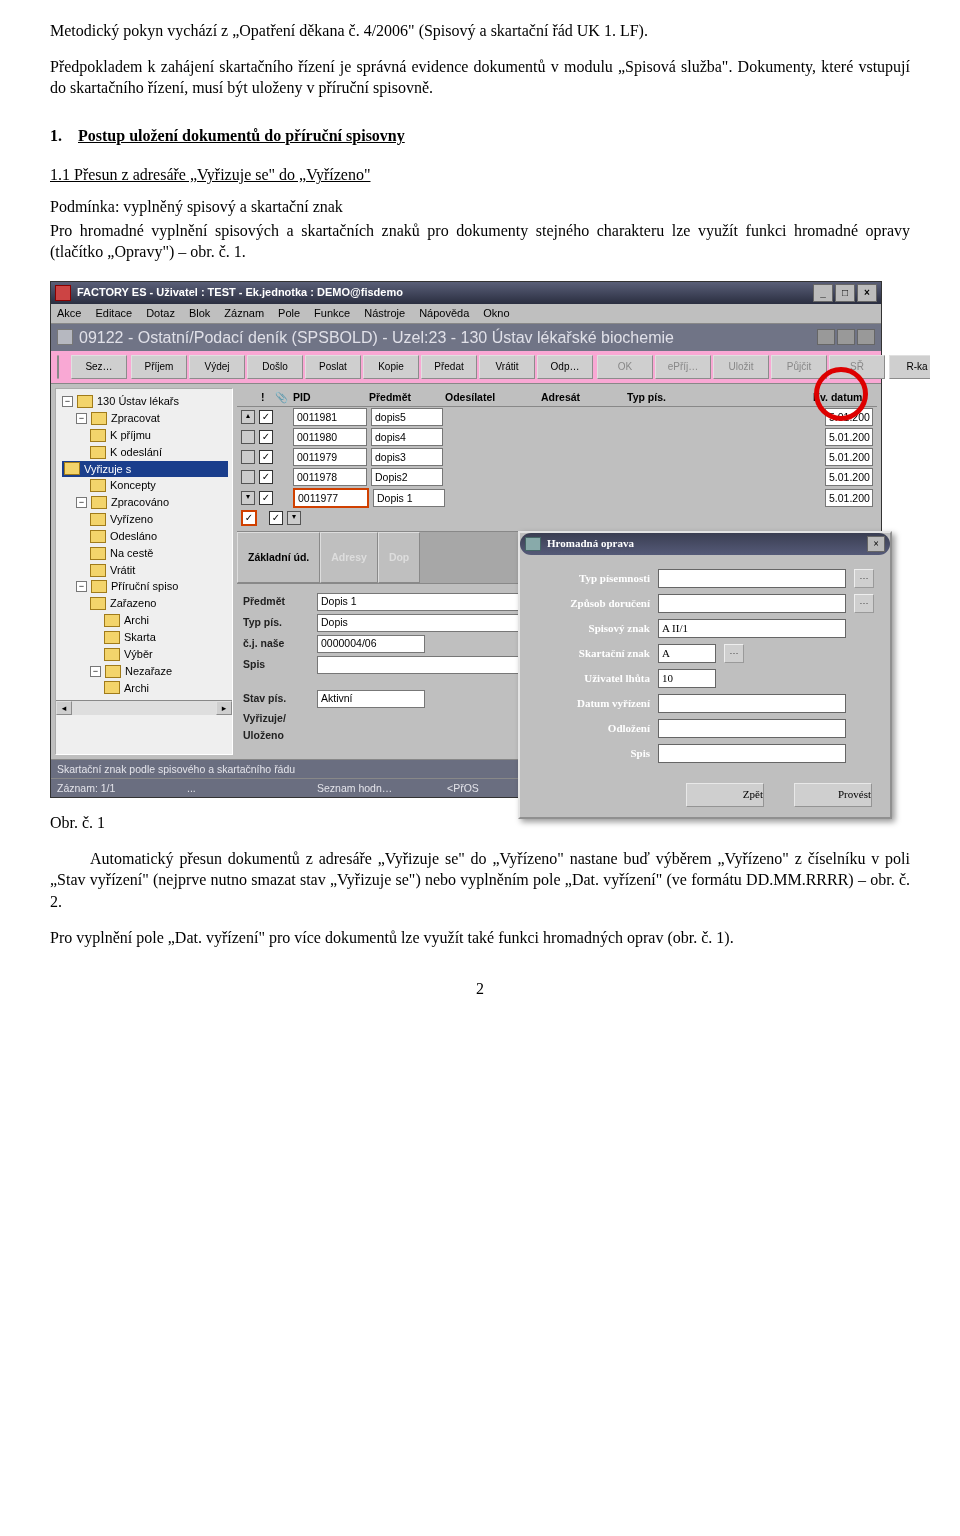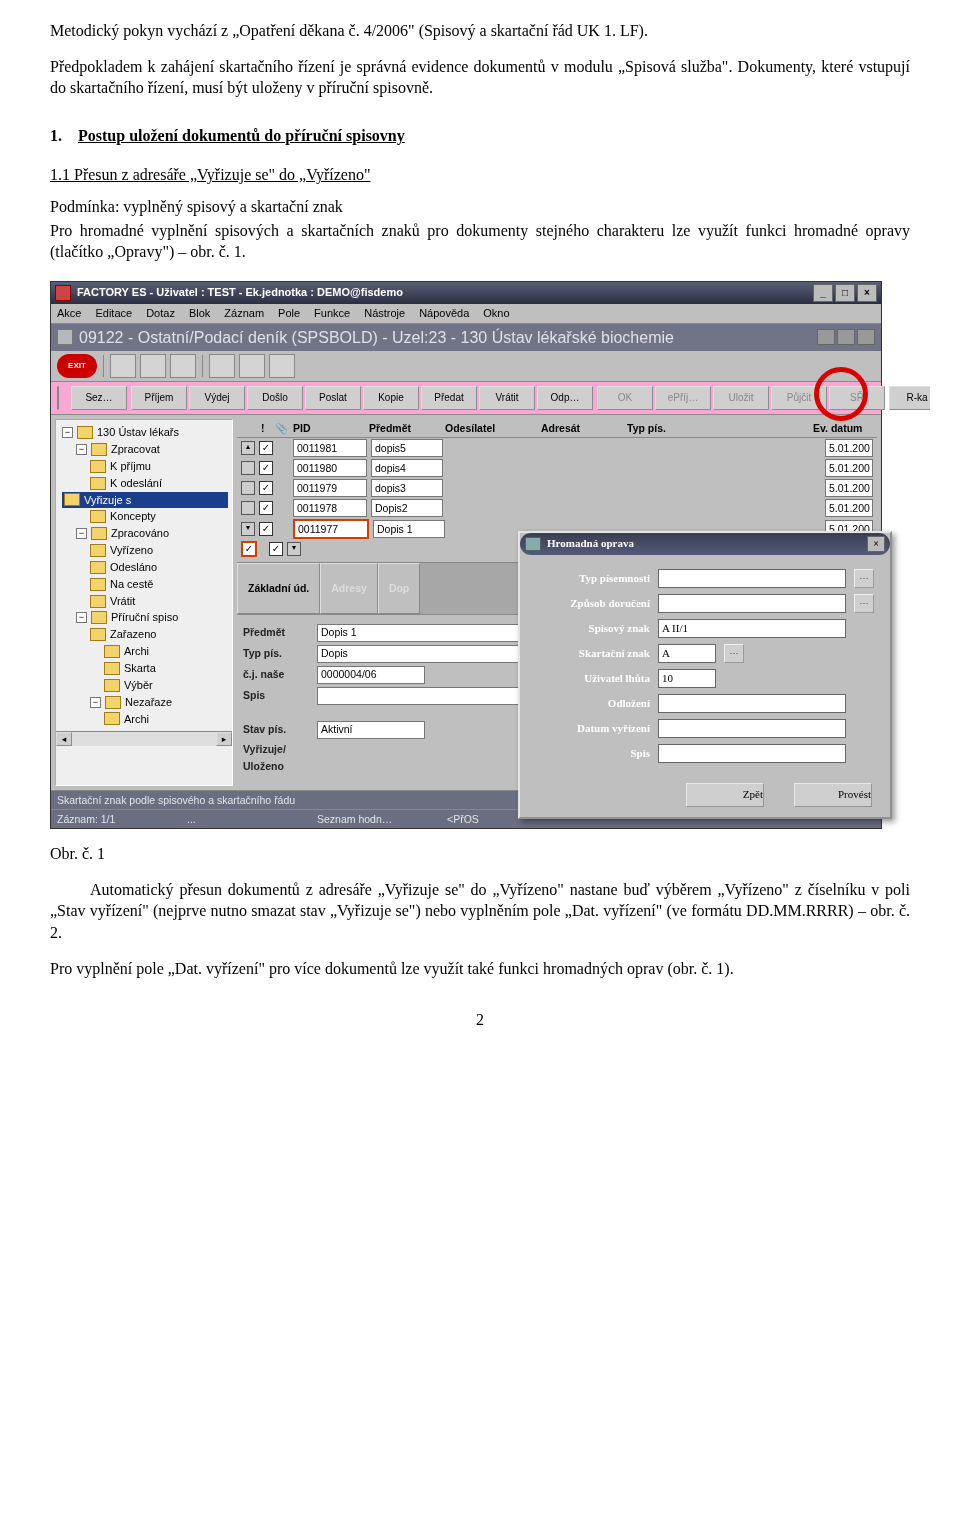--- a/index.html
+++ b/index.html
@@ -235,31 +235,20 @@
   <div class="subtitle">
     <span class="left-ico"></span>
     <span>09122 - Ostatní/Podací deník (SPSBOLD) - Uzel:23 - 130 Ústav lékařské biochemie</span>
     <span class="right-ctrls">
       <span></span>
       <span></span>
       <span></span>
     </span>
   </div>
 
-  <div class="toolbar-icons">
-    <span class="tb-exit">EXIT</span>
-    <span class="tb-sep"></span>
-    <span class="tb-ico"></span>
-    <span class="tb-ico"></span>
-    <span class="tb-ico"></span>
-    <span class="tb-sep"></span>
-    <span class="tb-ico"></span>
-    <span class="tb-ico"></span>
-    <span class="tb-ico"></span>
-  </div>
 
   <div class="btnbar">
     <span class="nav"></span>
     <span class="btn">Sez…</span>
         <span class="vgap"></span>
     <span class="btn">Příjem</span>
     <span class="btn">Výdej</span>
     <span class="btn">Došlo</span>
     <span class="btn">Poslat</span>
     <span class="btn">Kopie</span>
@@ -508,25 +497,25 @@
     <div class="dlg-row">
           <span class="dl">Skartační znak</span>
           <span class="df w2">A</span>
           <span class="pick">…</span>
         </div>
     <div class="dlg-row">
           <span class="dl">Uživatel lhůta</span>
           <span class="df w2">10</span>
         </div>
     <div class="dlg-row">
+          <span class="dl">Datum vyřízení</span>
+          <span class="df w1"></span>
+        </div>
+    <div class="dlg-row">
           <span class="dl">Odložení</span>
-          <span class="df w1"></span>
-        </div>
-    <div class="dlg-row">
-          <span class="dl">Datum vyřízení</span>
           <span class="df w1"></span>
         </div>
     <div class="dlg-row">
           <span class="dl">Spis</span>
           <span class="df w1"></span>
         </div>
   </div>
   <div class="dlg-btns">
     <span class="dlg-btn">Zpět</span>
     <span class="dlg-btn">Provést</span>

